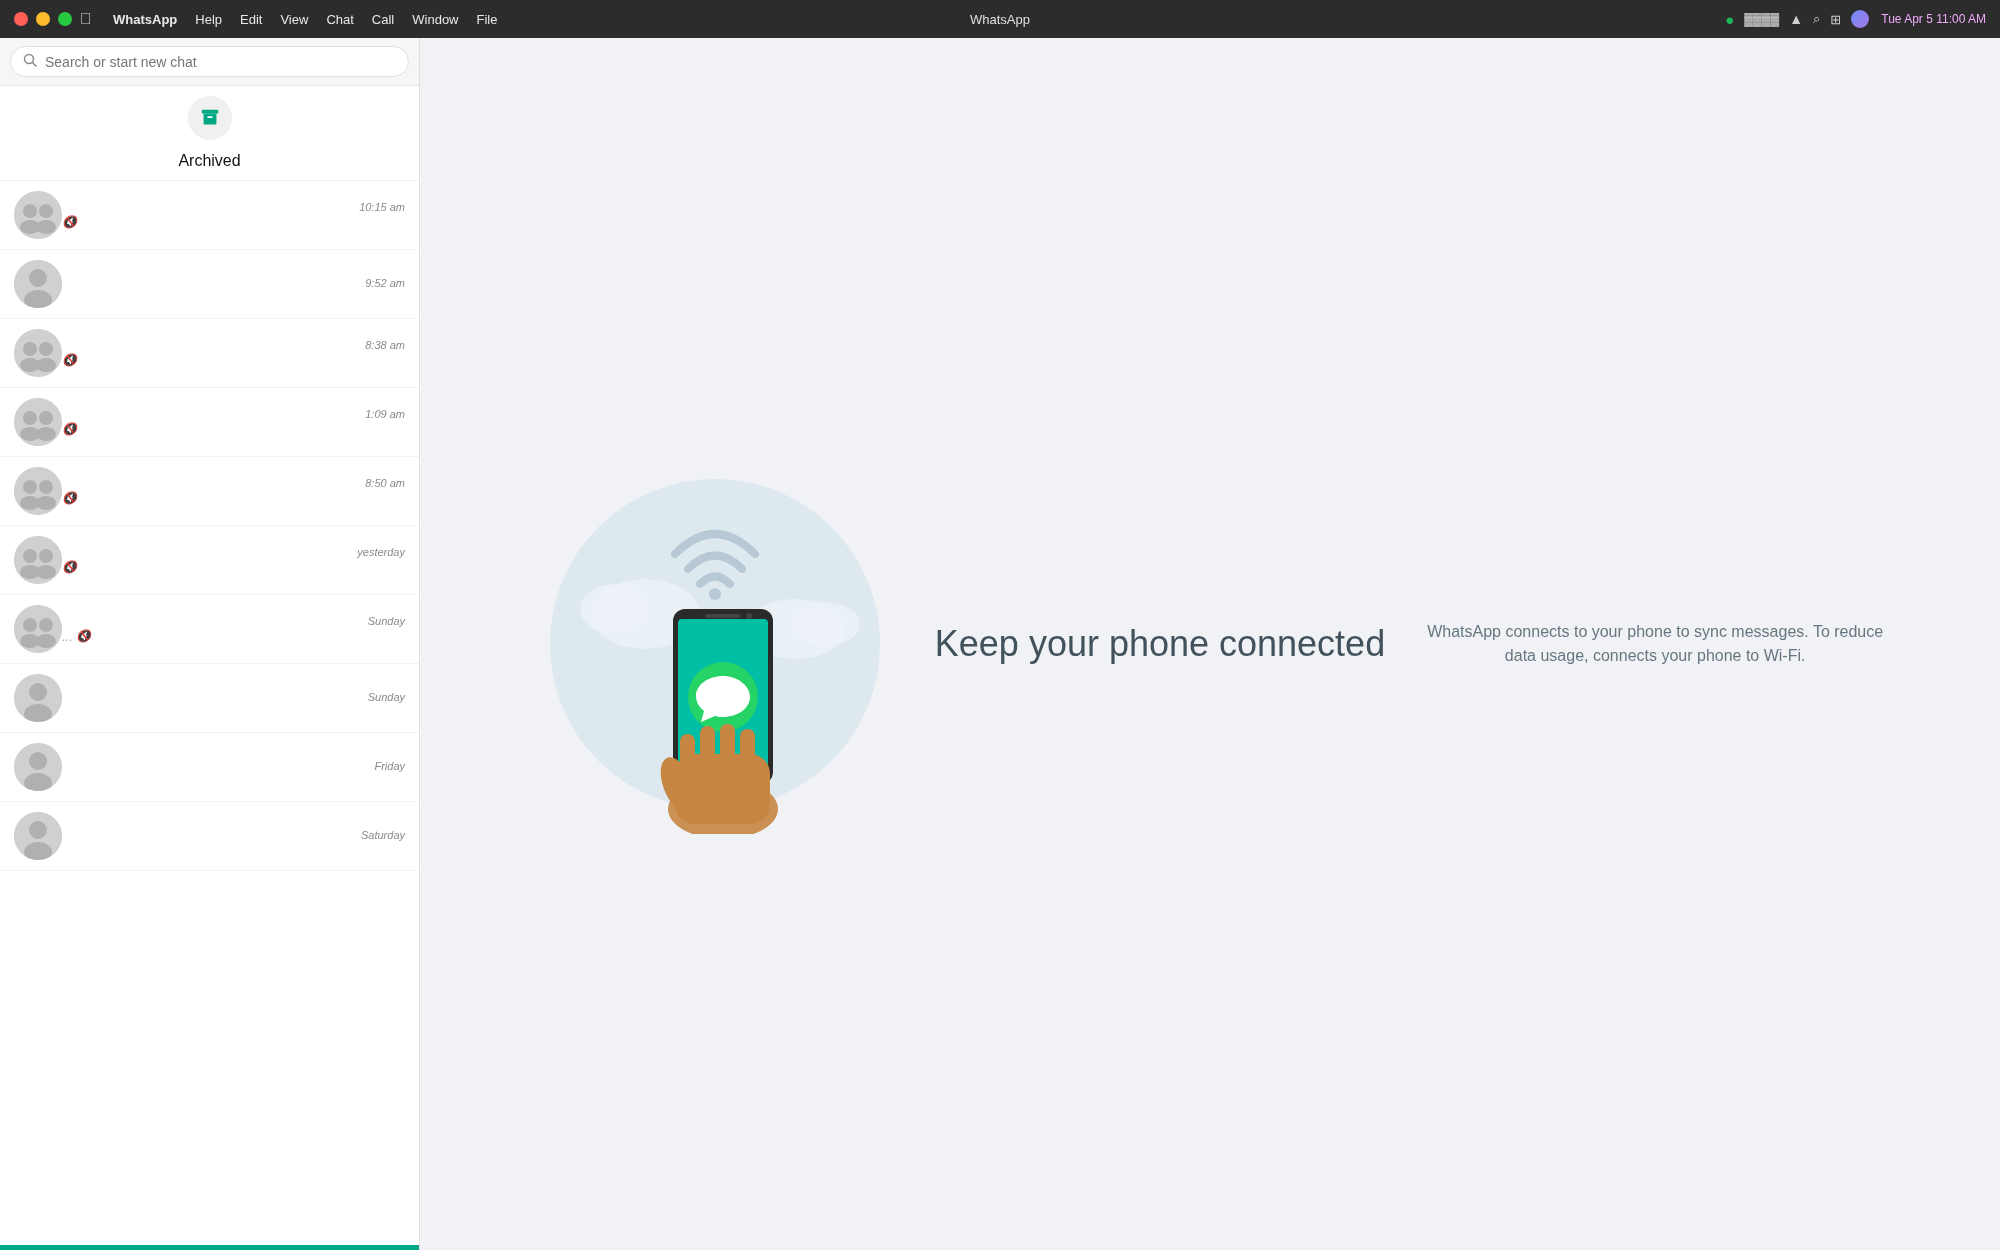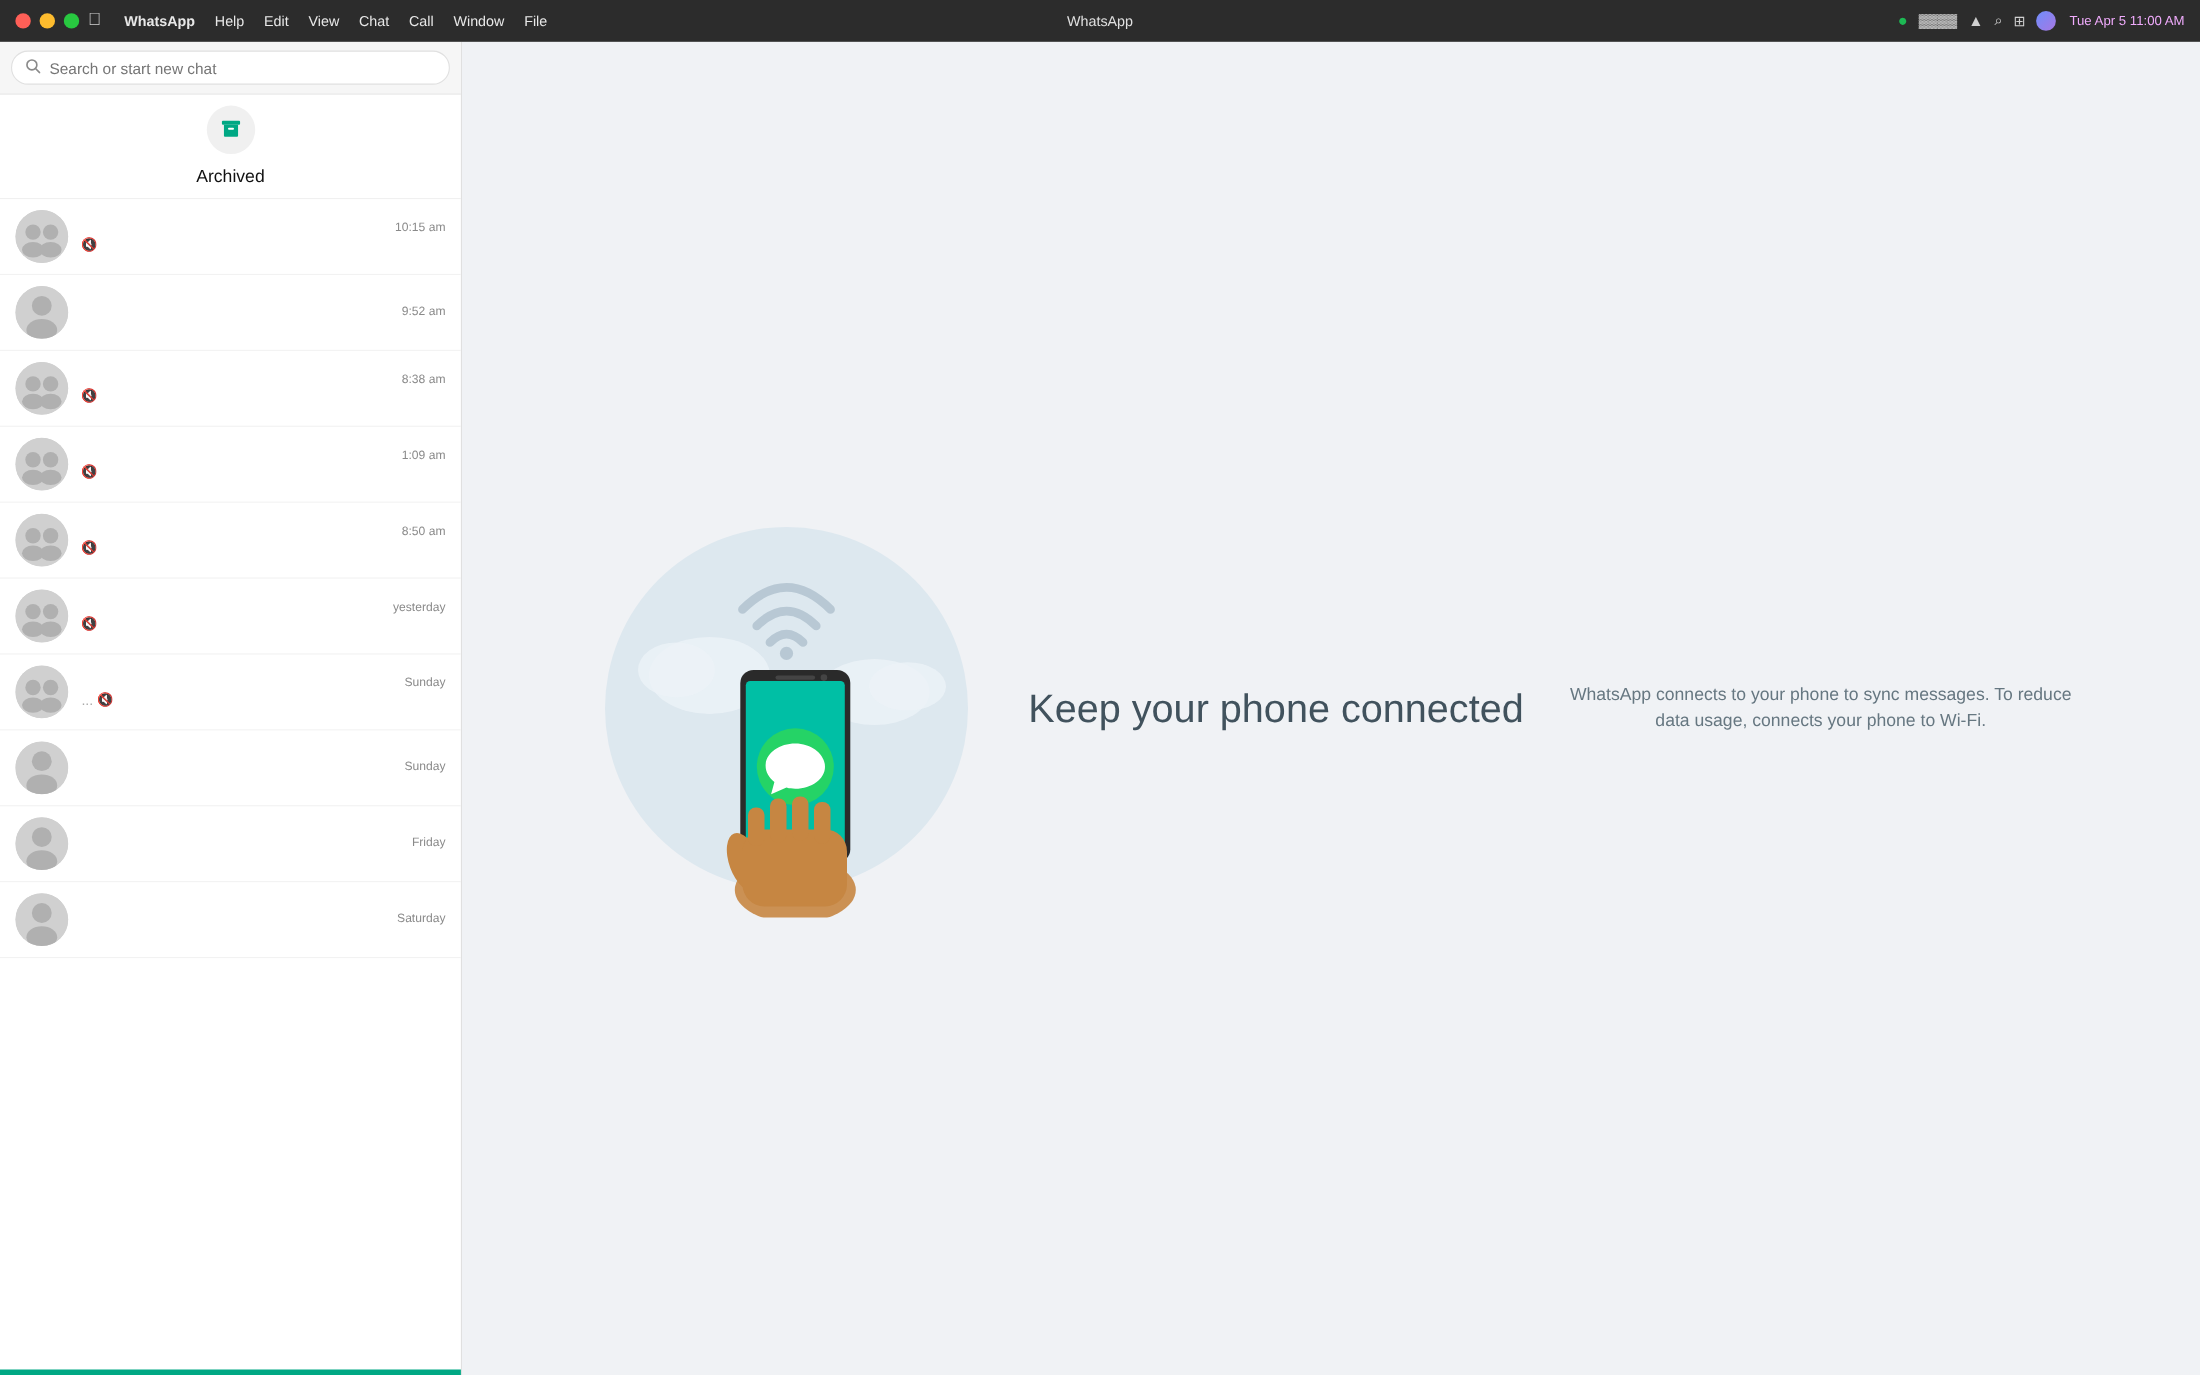--- a/index.html
+++ b/index.html
@@ -180,22 +180,22 @@
       background: #c0c0c0;
       border-radius: 2px;
     }
 
     .chat-item {
       display: flex;
       align-items: center;
       padding: 10px 14px;
       border-bottom: 1px solid #f2f2f2;
       cursor: pointer;
-      gap: 12px;
       position: relative;
+      font-style: italic;
     }
 
     .chat-avatar {
       width: 48px;
       height: 48px;
       border-radius: 50%;
       background: #d0d0d0;
       flex-shrink: 0;
       display: flex;
       align-items: center;

